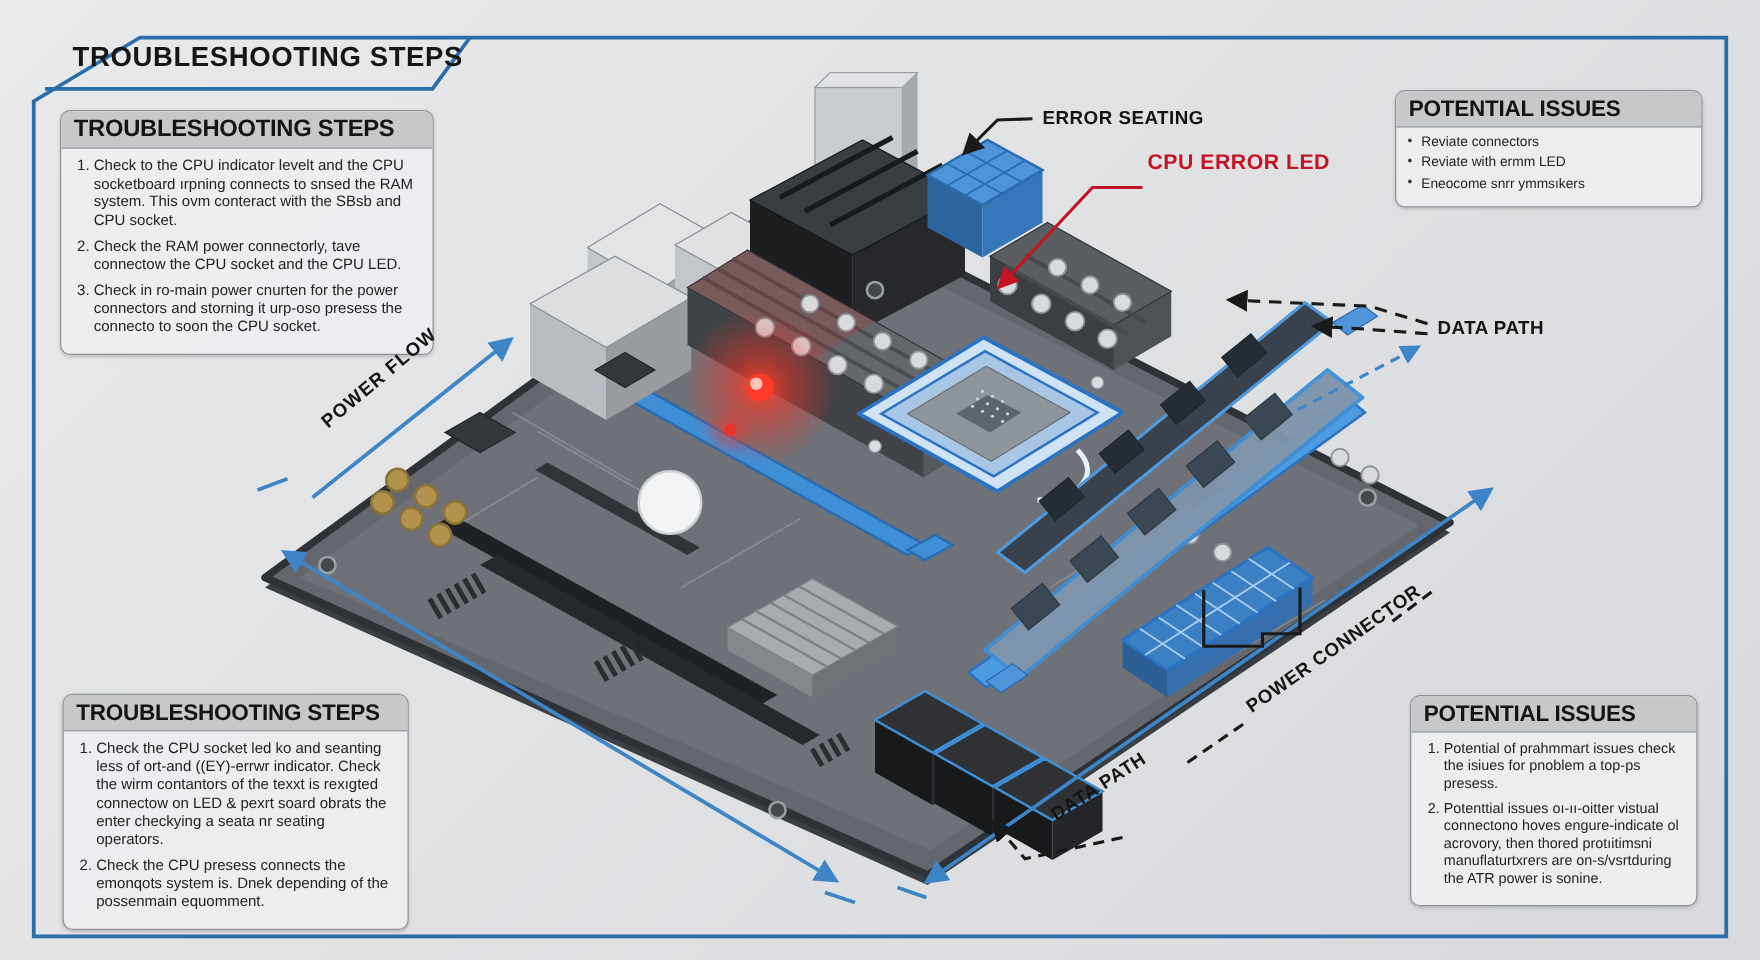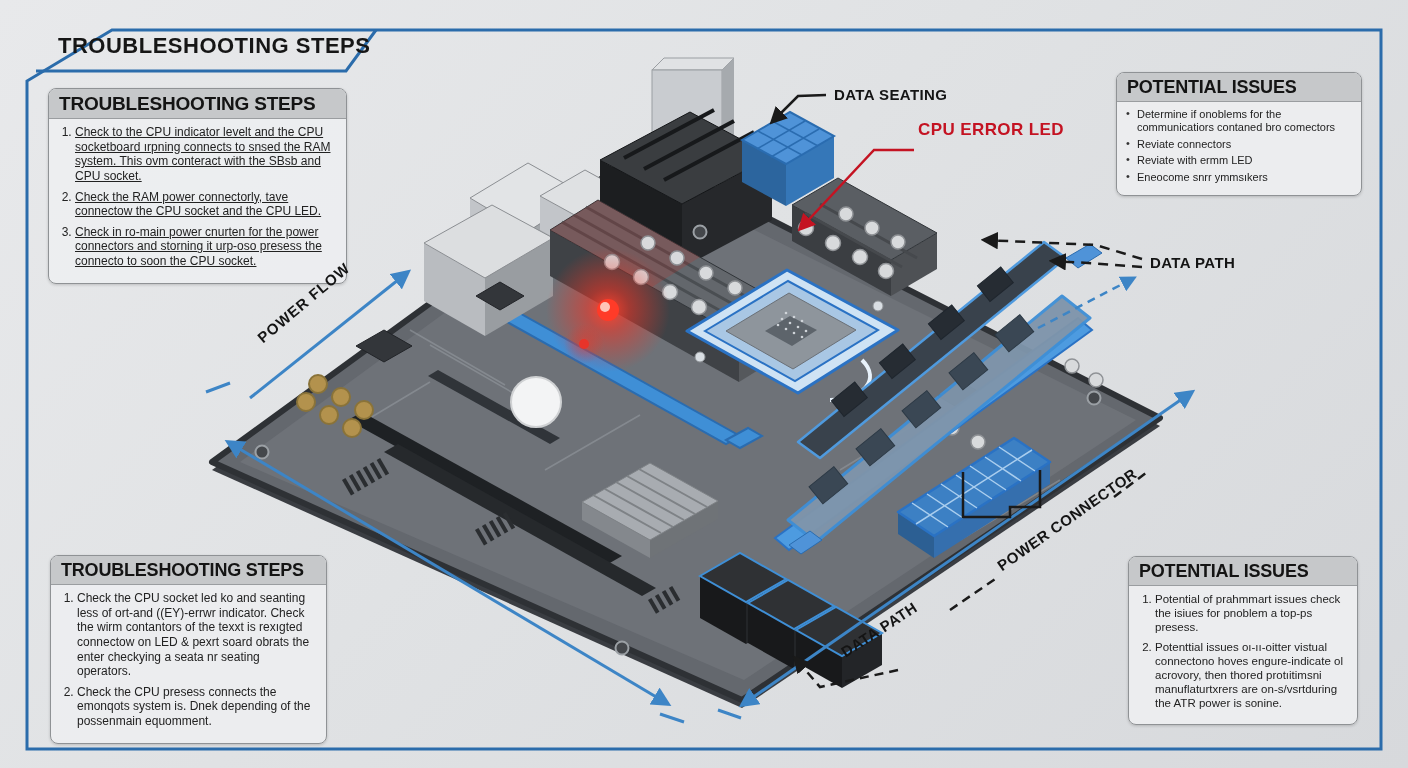--- a/index.html
+++ b/index.html
@@ -25,21 +25,21 @@
     padding:4px 10px 3px 10px;font-weight:bold;color:#141414;letter-spacing:-.2px;
   }
   .infobox .bd{padding:6px 10px 8px 6px;color:#222;}
   .infobox ol,.infobox ul{margin:0;padding-left:20px;}
   .infobox li{margin:0 0 6px 0;line-height:1.22;}
   .infobox ul{list-style:none;padding-left:14px;}
   .infobox ul li{position:relative;margin:0 0 3px 0;}
   .infobox ul li:before{content:"•";position:absolute;left:-11px;top:-1px;color:#333;font-size:11px;}
   #box-tl{left:48px;top:88px;width:297px;}
   #box-tl .hd{font-size:19px;}
-  #box-tl .bd{font-size:12px;text-decoration:underline;}
+  #box-tl .bd{font-size:12px;}
   #box-tr{left:1116px;top:72px;width:244px;}
   #box-tr .hd{font-size:18px;}
   #box-tr .bd{font-size:11px;}
   #box-bl{left:50px;top:555px;width:275px;}
   #box-bl .hd{font-size:18px;}
   #box-bl .bd{font-size:12px;}
   #box-br{left:1128px;top:556px;width:228px;}
   #box-br .hd{font-size:18px;}
   #box-br .bd{font-size:11.5px;}
   .callout{
@@ -342,21 +342,20 @@
         <li>Check the RAM power connectorly, tave connectow the CPU socket and the CPU LED.</li>
         <li>Check in ro-main power cnurten for the power connectors and storning it urp-oso presess the connecto to soon the CPU socket.</li>
       </ol>
   </div>
 </div>
 
 <div id="box-tr" class="infobox">
   <div class="hd">POTENTIAL ISSUES</div>
   <div class="bd">
     <ul>
-        <li>Determine if onoblems for the communicatiors contaned bro comectors</li>
         <li>Reviate connectors</li>
         <li>Reviate with ermm LED</li>
         <li>Eneocome snrr ymmsıkers</li>
       </ul>
   </div>
 </div>
 
 <div id="box-bl" class="infobox">
   <div class="hd">TROUBLESHOOTING STEPS</div>
   <div class="bd">
@@ -370,18 +369,18 @@
 <div id="box-br" class="infobox">
   <div class="hd">POTENTIAL ISSUES</div>
   <div class="bd">
     <ol>
         <li>Potential of prahmmart issues check the isiues for pnoblem a top-ps presess.</li>
         <li>Potenttial issues oı-ıı-oitter vistual connectono hoves engure-indicate ol acrovory, then thored protıitimsni manuflaturtxrers are on-s/vsrtduring the ATR power is sonine.</li>
       </ol>
   </div>
 </div>
 
-<div id="lbl-check-seating" class="callout">DATA SEATING</div>
+<div id="lbl-check-seating" class="callout">ERROR SEATING</div>
 <div id="lbl-cpu-error" class="callout">CPU ERROR LED</div>
 <div id="lbl-data-path-r" class="callout">DATA PATH</div>
 <div id="lbl-power-flow" class="callout">POWER FLOW</div>
 <div id="lbl-power-conn" class="callout">POWER CONNECTOR</div>
 <div id="lbl-data-path-b" class="callout">DATA PATH</div>
 
 </body></html>

